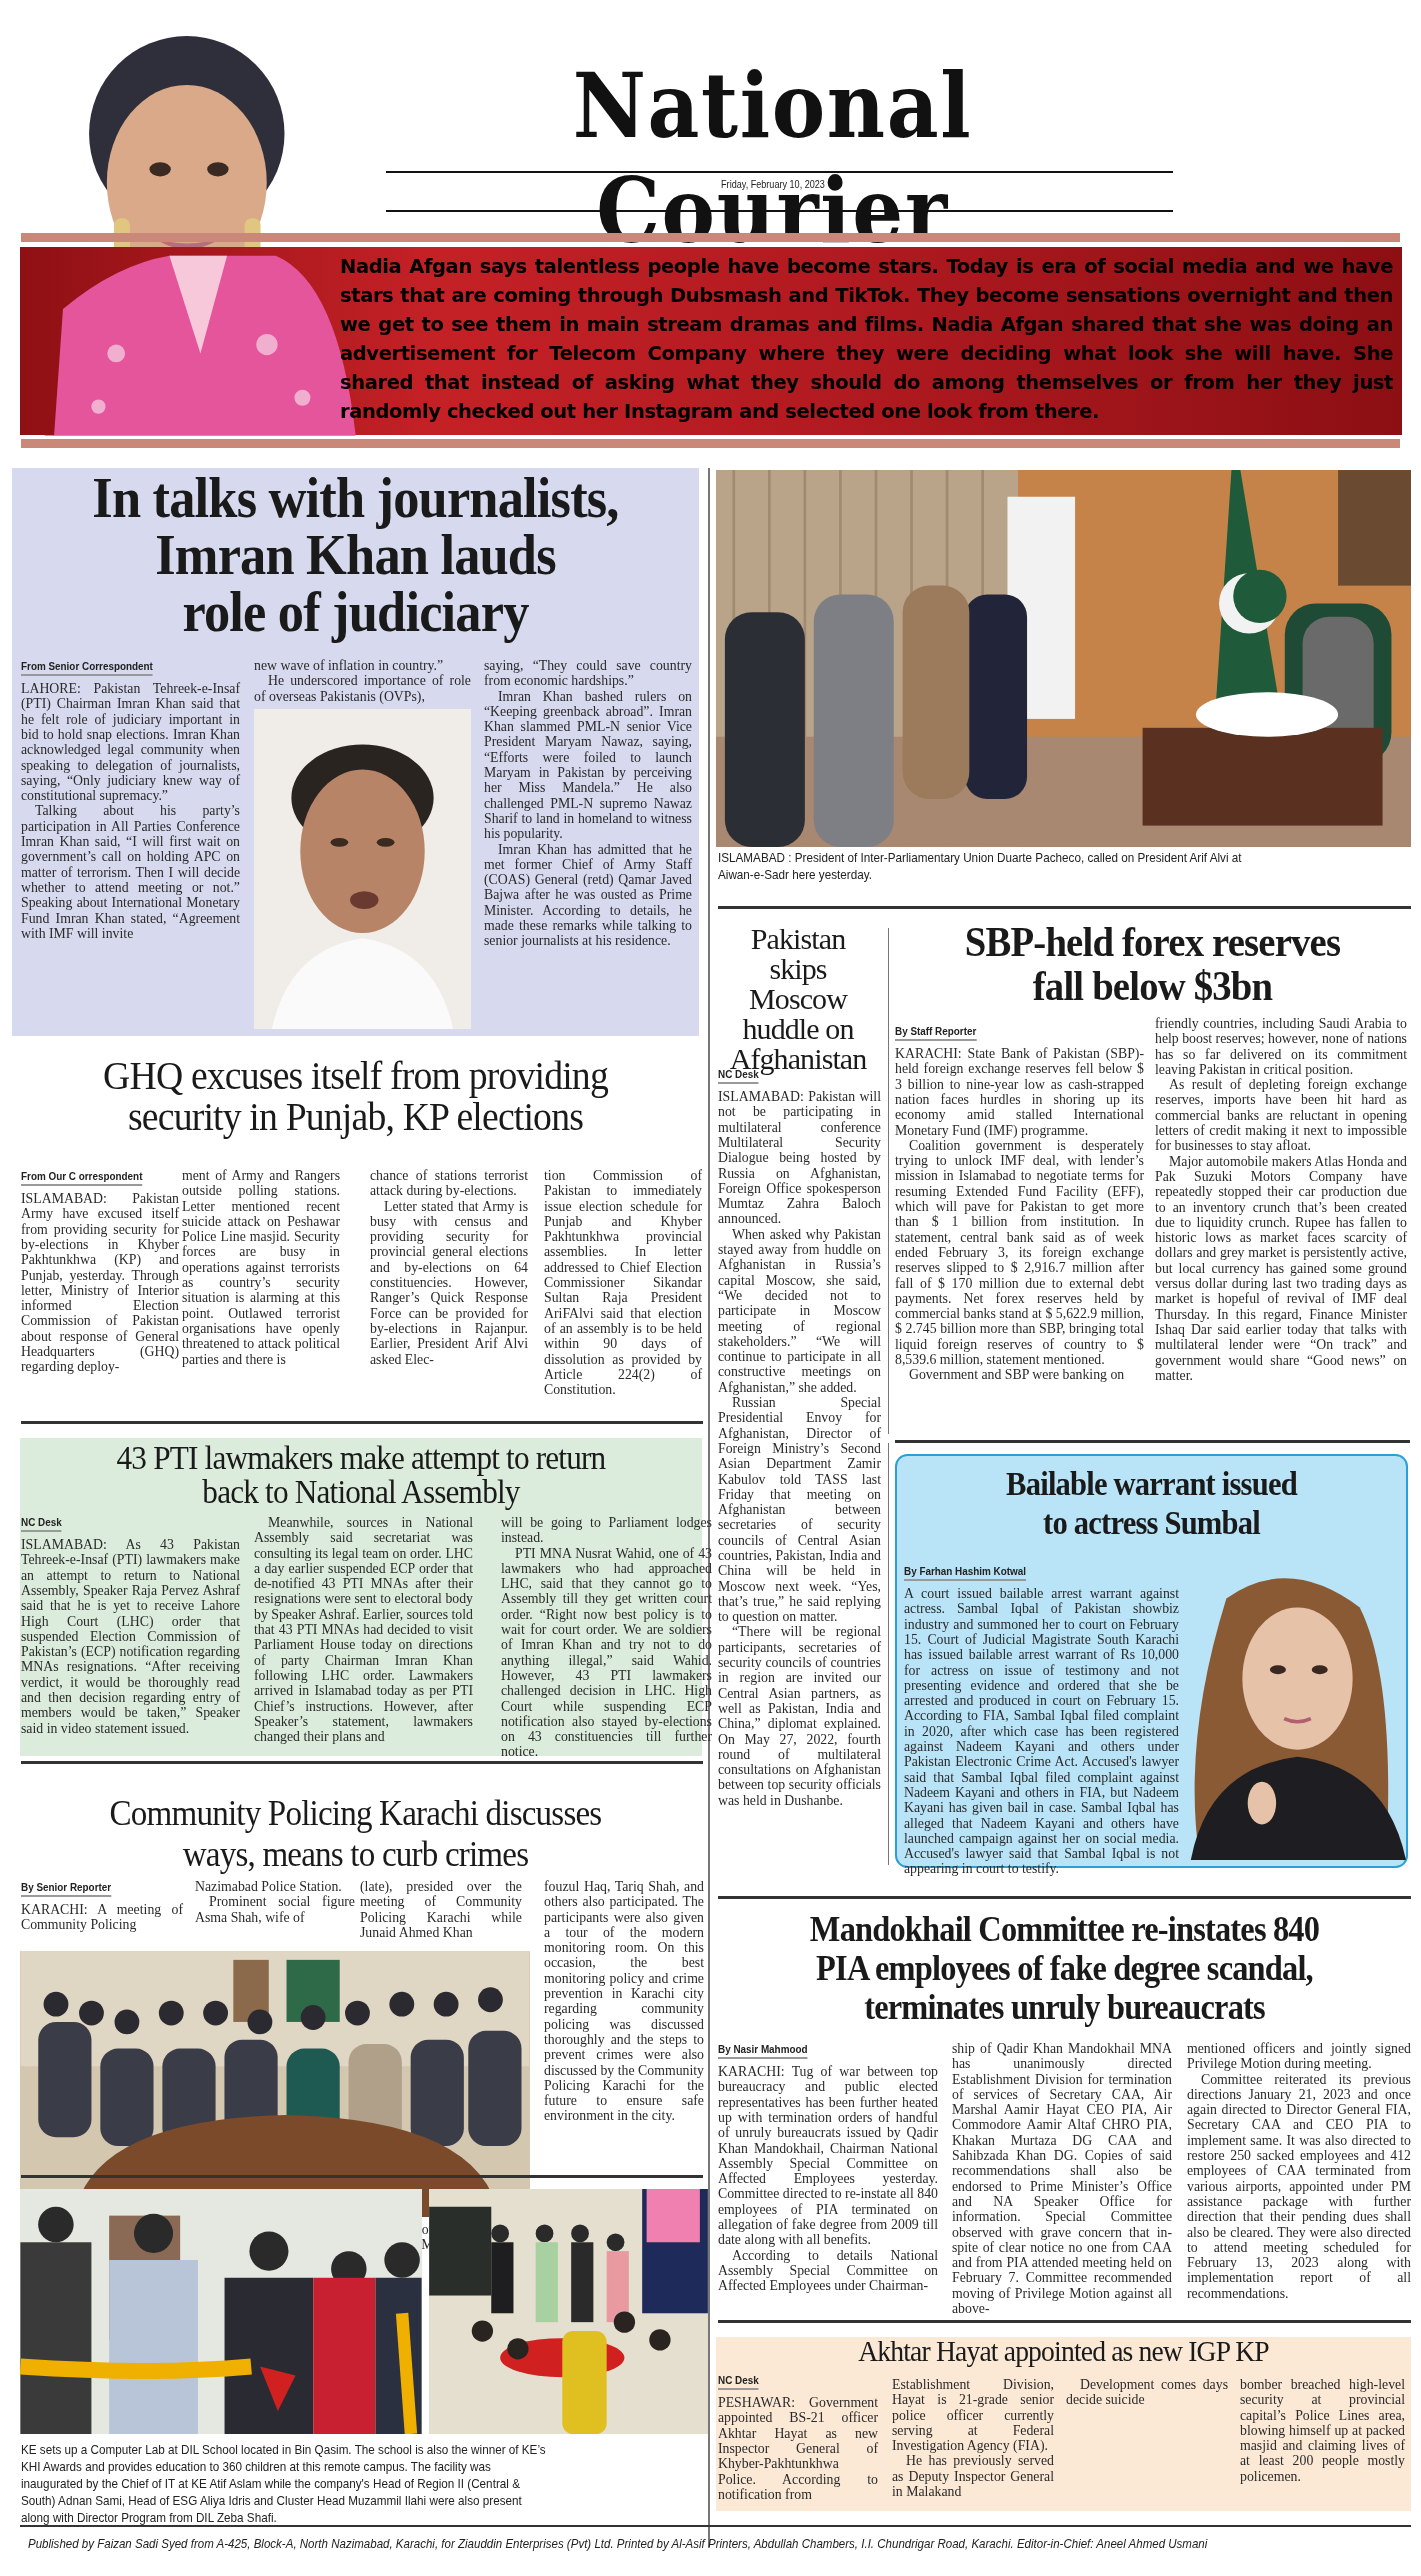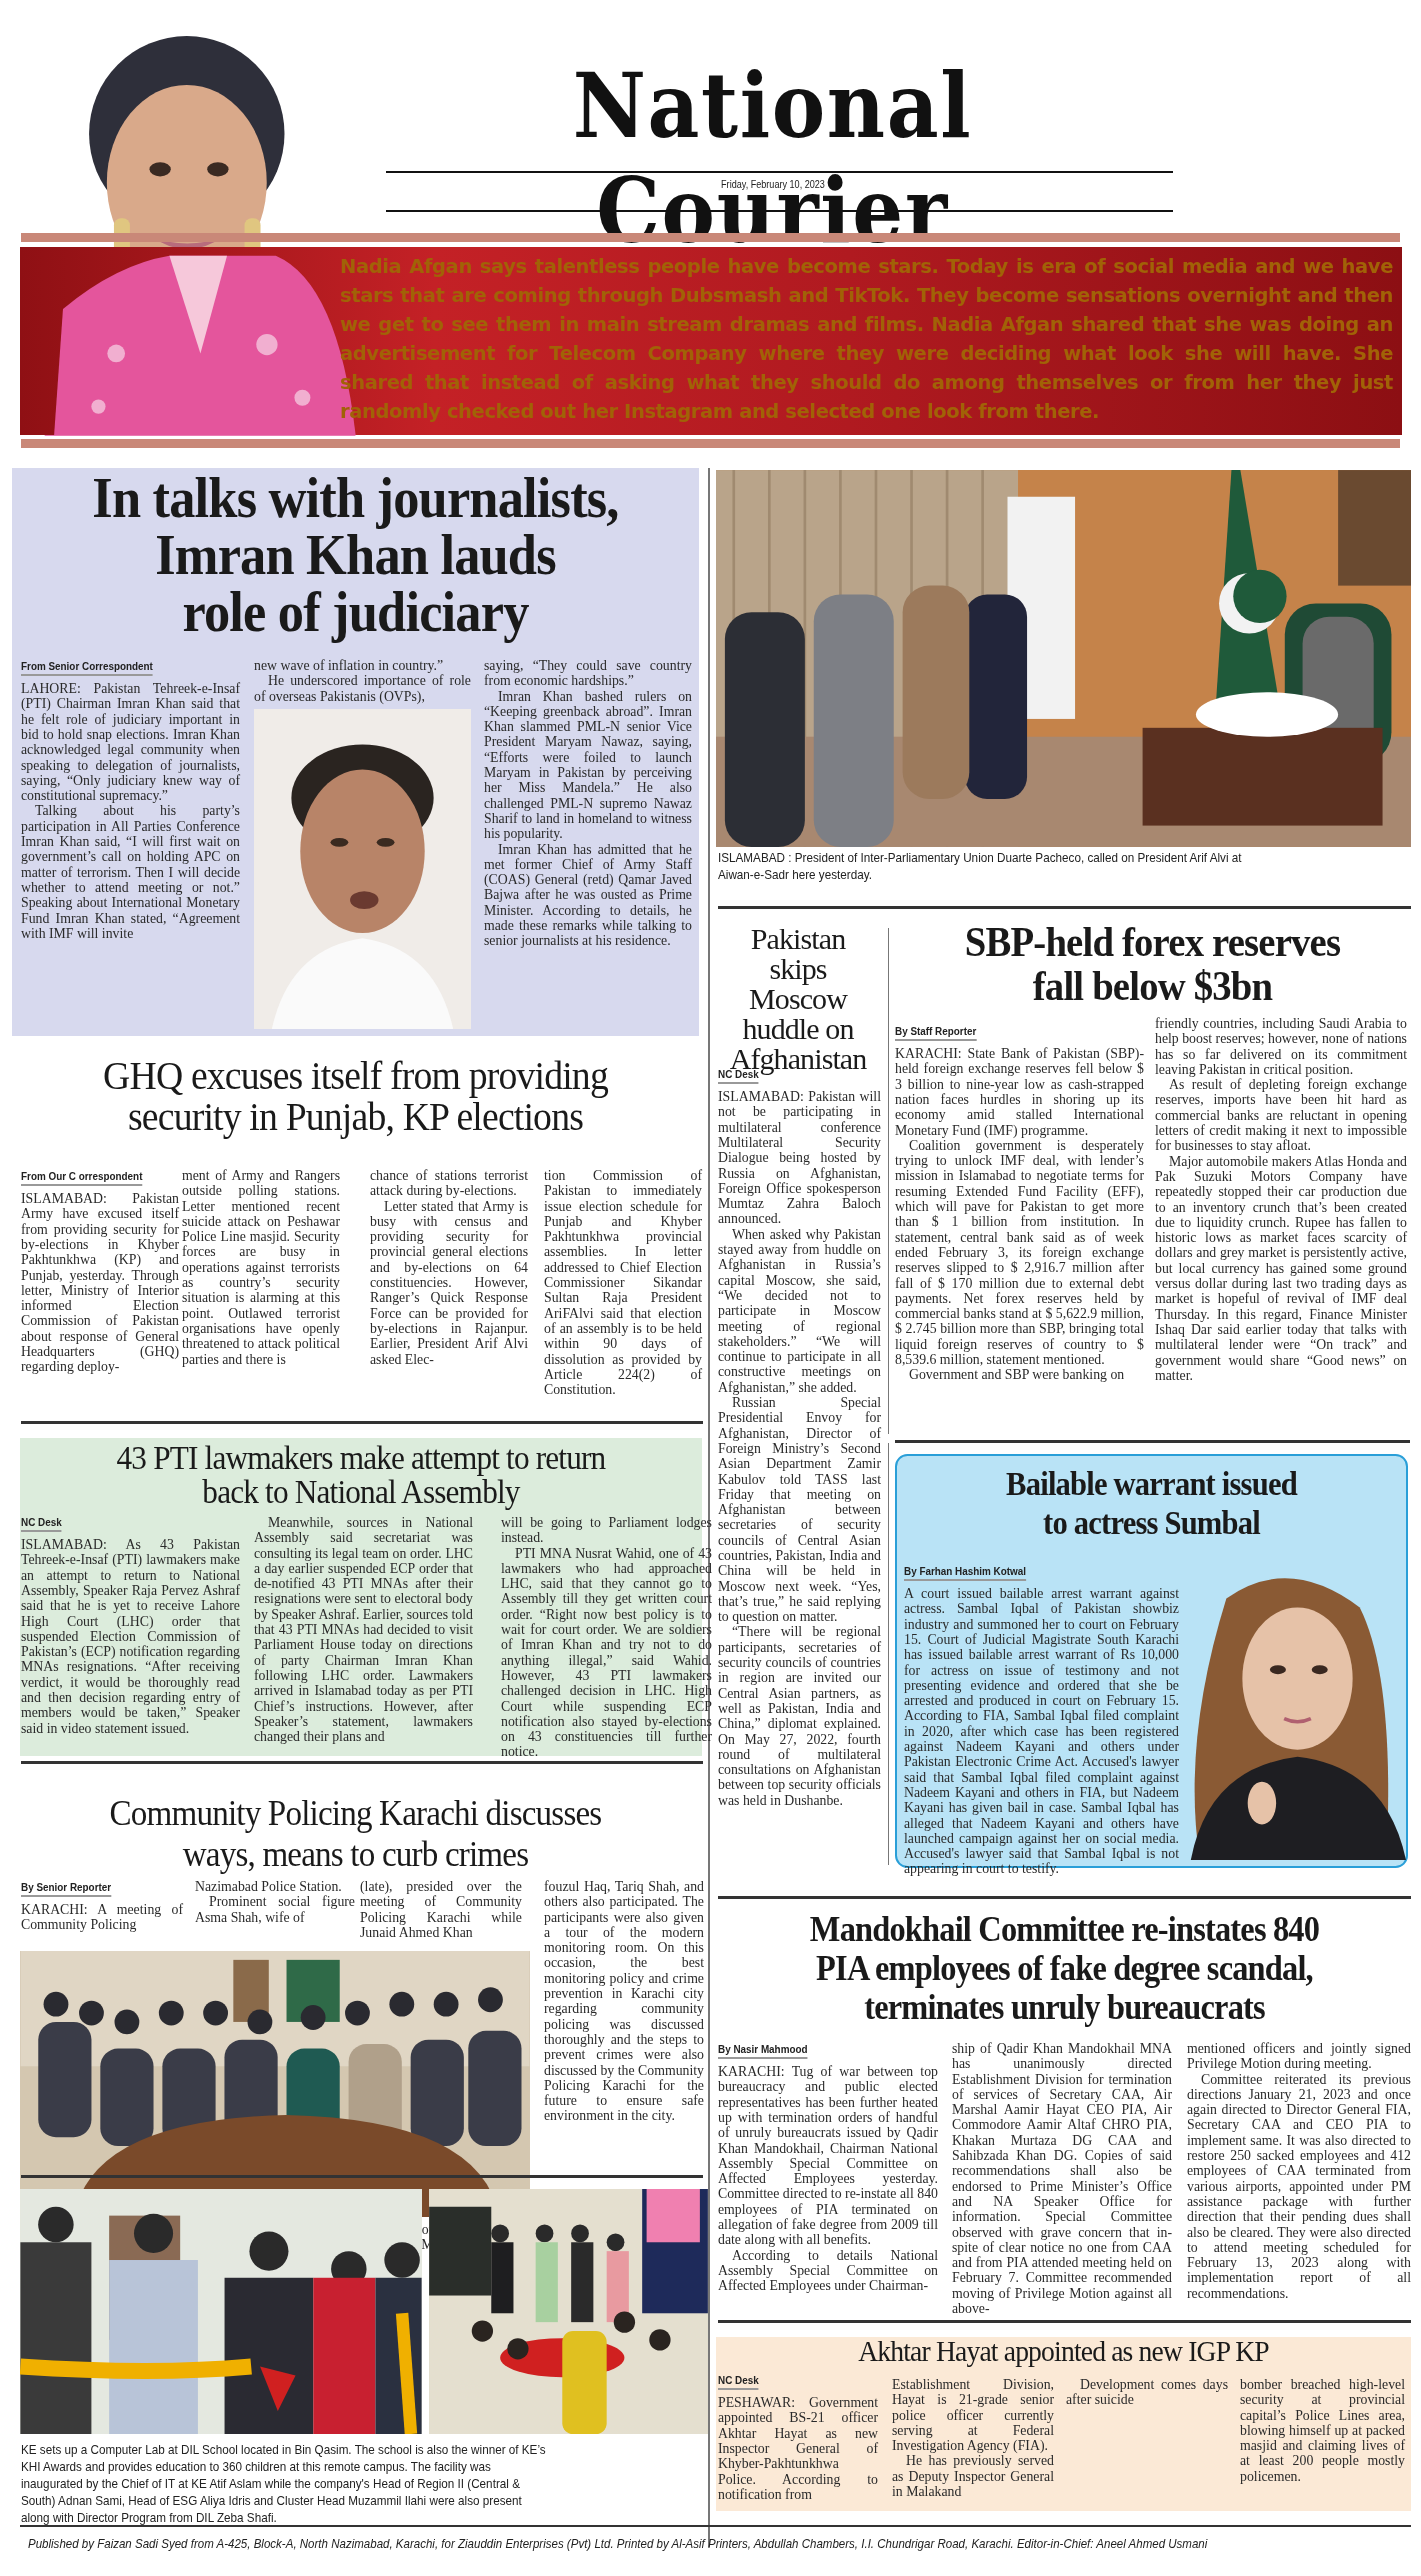--- a/index.html
+++ b/index.html
@@ -15,21 +15,21 @@
 .vr{position:absolute;width:1.8px;background:#777}
 .photo{position:absolute;overflow:hidden}
 .caption{font-family:"Liberation Sans",sans-serif;font-size:13.3px;line-height:17px;color:#222;transform:scaleX(.88);transform-origin:left;width:113%}
 
 #masthead{left:364px;top:53px;width:817px;text-align:center;font-family:"DejaVu Serif",serif;font-weight:bold;font-size:89px;letter-spacing:1.8px;color:#111;transform:scaleX(.9)}
 #date{left:382px;top:178px;width:782px;text-align:center;font-family:"Liberation Sans",sans-serif;font-size:10.7px;transform:scaleX(.85)}
 
 #banner-stripe-top{left:21px;top:233px;width:1379px;height:9px;background:#c98878}
 #banner{left:19.5px;top:247px;width:1382px;height:188px;background:linear-gradient(90deg,#8f1014 0%,#c42126 30%,#b01a20 60%,#8c0f13 100%)}
 #banner-stripe-bot{left:21px;top:439px;width:1379px;height:9px;background:#c98878}
-#banner-text{left:340px;top:252px;width:1053px;font-family:"DejaVu Sans",sans-serif;font-weight:bold;font-size:19.5px;line-height:29px;color:#a16207;text-align:justify;letter-spacing:-0.4px}
+#banner-text{left:340px;top:252px;width:1053px;font-family:"DejaVu Sans",sans-serif;font-weight:bold;font-size:19.5px;line-height:29px;color:#000000;text-align:justify;letter-spacing:-0.4px}
 
 #nadia{left:18px;top:27px;width:382px;height:409px}
 .bg-green{background:#dcecdc}
 .bg-peach{background:#fbe9d6}
 </style>
 </head>
 <body>
 
 <div class="abs" id="nadia">
   <svg width="382" height="409" viewBox="0 0 430 460">
@@ -378,21 +378,21 @@
   <div class="byline">NC Desk</div>
   <div class="txt">
       <p class="first">PESHAWAR: Government appointed BS-21 officer Akhtar Hayat as new Inspector General of Khyber-Pakhtunkhwa Police. According to notification from</p>
     </div>
 </div>
 <div class="abs txt" style="left:892px;top:2377px;width:162px">
     <p class="first">Establishment Division, Hayat is 21-grade senior police officer currently serving at Federal Investigation Agency (FIA).</p>
     <p>He has previously served as Deputy Inspector General in Malakand</p>
   </div>
 <div class="abs txt" style="left:1066px;top:2377px;width:162px">
-    <p>Development comes days after suicide</p>
+    <p>Development comes days decide suicide</p>
   </div>
 <div class="abs txt" style="left:1240px;top:2377px;width:165px">
     <p class="first">bomber breached high-level security at provincial capital’s Police Lines area, blowing himself up at packed masjid and claiming lives of at least 200 people mostly policemen.</p>
   </div>
 
 <div class="hr" style="left:19.5px;top:2525px;width:1391px;height:1.8px"></div>
 <div class="abs" style="left:28px;top:2537px;width:1439px;font-family:'Liberation Sans',sans-serif;font-style:italic;font-size:12.4px;color:#222;transform:scaleX(.93);transform-origin:left;white-space:nowrap">Published by Faizan Sadi Syed from A-425, Block-A, North Nazimabad, Karachi, for Ziauddin Enterprises (Pvt) Ltd. Printed by Al-Asif Printers, Abdullah Chambers, I.I. Chundrigar Road, Karachi. Editor-in-Chief: Aneel Ahmed Usmani</div>
 
 
 </body></html>

